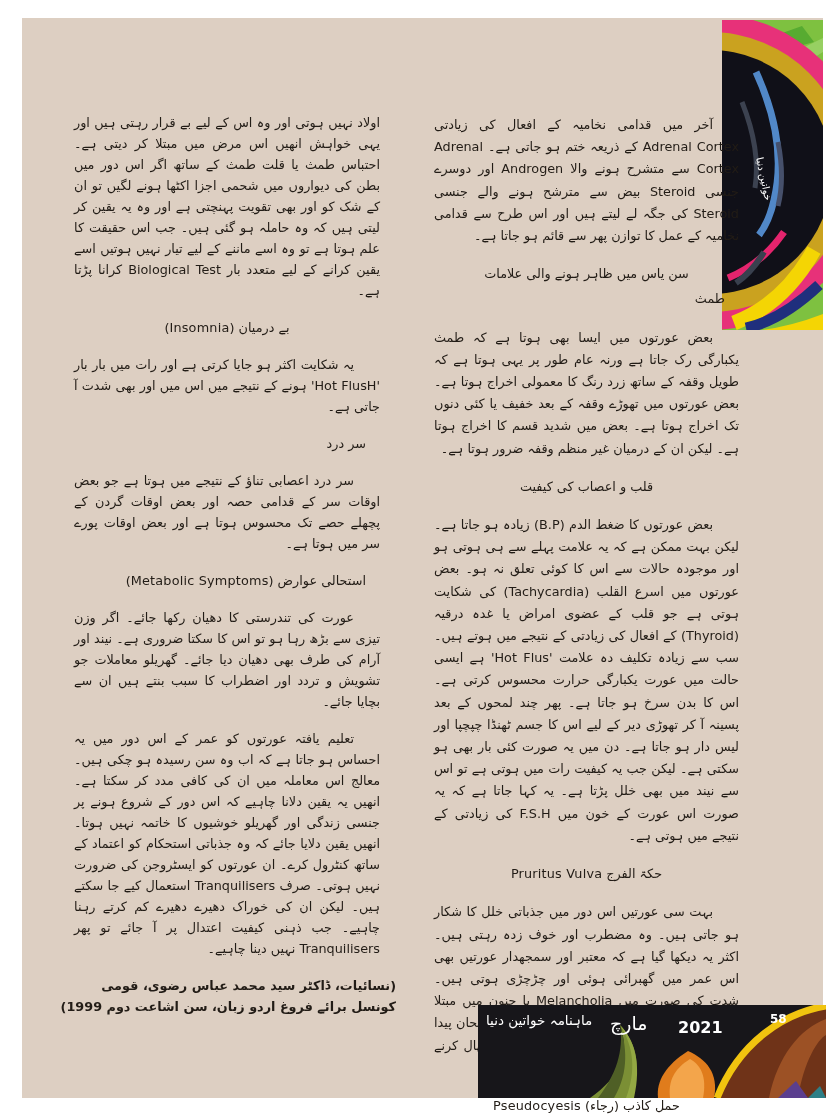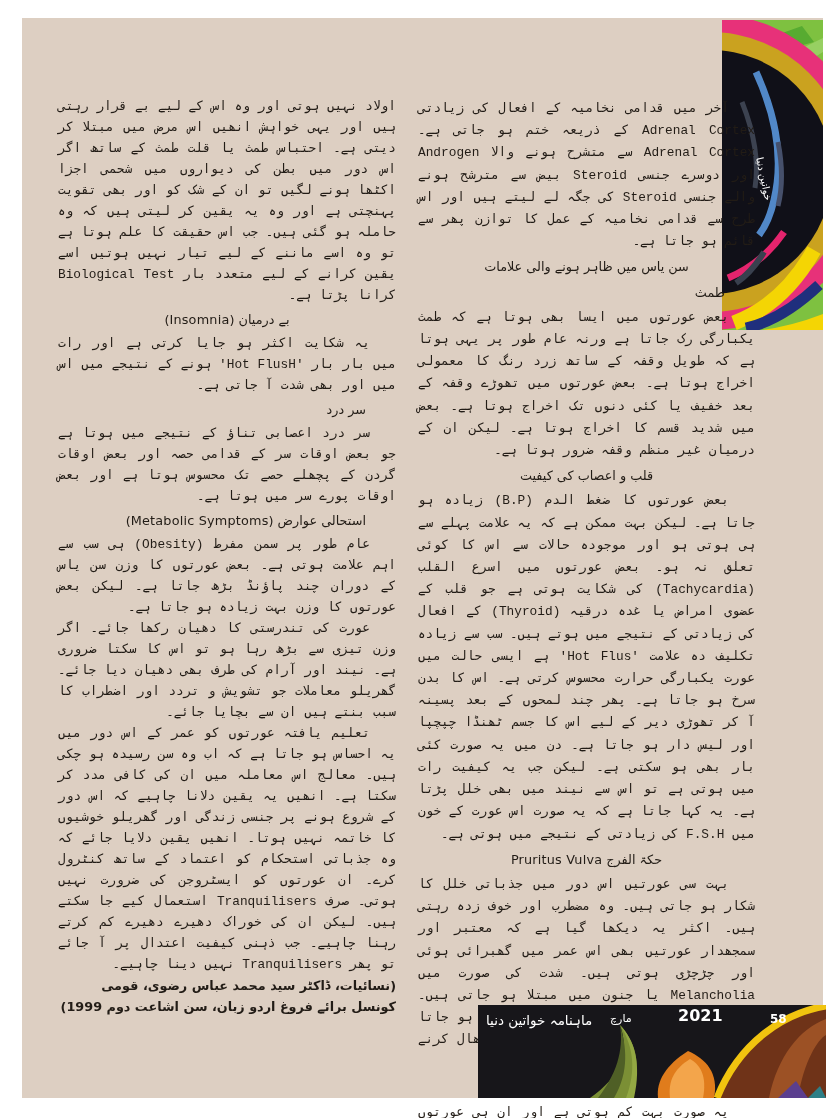--- a/index.html
+++ b/index.html
@@ -10,38 +10,38 @@
   .page{
     position:absolute;left:22px;top:18px;width:801px;height:1080px;
     background:#ddcfc2;
   }
   .col{
     position:absolute;direction:rtl;text-align:justify;color:#221c16;
     font-size:12.8px;
   }
   .col-left{left:36px;top:78px;width:338px;line-height:21px;}
   .col-right{left:396px;top:80px;width:337px;line-height:22.2px;}
-  .para{margin:0;font-family:Liberation Mono, monospace;}
+  .para{margin:16px;}
   .para.indent{text-indent:26px;}
   .heading{font-weight:400;text-align:center;margin:3px 0;}
   .heading.h-right{text-align:right;padding-right:30px;}
   .credit{font-weight:700;text-align:right;}
   .latin{letter-spacing:.2px;}
   .corner-art{
     position:absolute;left:700px;top:2px;width:101px;height:310px;
   }
   .footer-box{
     position:absolute;left:456px;top:987px;width:348px;height:93px;background:#4d7c0f;
   }
   .footer-box svg{position:absolute;left:0;top:0;width:348px;height:93px;}
   .footer-bar{position:absolute;left:0;top:0;width:348px;height:34px;z-index:2;}
   .footer-bar span{position:absolute;color:#ffffff;white-space:nowrap;}
   .f-name{left:8px;top:7px;font-size:13.5px;direction:rtl;}
-  .f-month{left:132px;top:7px;font-size:11px;direction:rtl;}
-  .f-year{left:200px;top:1px;font-size:16px;font-weight:700;}
+  .f-month{left:132px;top:7px;font-size:19px;direction:rtl;}
+  .f-year{left:200px;top:13px;font-size:16px;font-weight:700;}
   .f-page{left:292px;top:7px;font-size:12px;font-weight:700;}
 </style>
 </head>
 <body>
 
 <div class="page">
 
   <svg class="corner-art" viewBox="0 0 101 310" preserveAspectRatio="none">
     <rect width="101" height="310" fill="#7ec140"></rect>
     <polygon points="60,38 101,18 101,32 72,50" fill="#97d062"></polygon>
@@ -73,21 +73,20 @@
     <p class="para indent">یہ صورت بہت کم ہوتی ہے اور ان ہی عورتوں میں ہوتی ہے جنھیں</p>
   </div>
 
   <div class="col col-left">
     <p class="para">اولاد نہیں ہوتی اور وہ اس کے لیے بے قرار رہتی ہیں اور یہی خواہش انھیں اس مرض میں مبتلا کر دیتی ہے۔ احتباس طمث یا قلت طمث کے ساتھ اگر اس دور میں بطن کی دیواروں میں شحمی اجزا اکٹھا ہونے لگیں تو ان کے شک کو اور بھی تقویت پہنچتی ہے اور وہ یہ یقین کر لیتی ہیں کہ وہ حاملہ ہو گئی ہیں۔ جب اس حقیقت کا علم ہوتا ہے تو وہ اسے ماننے کے لیے تیار نہیں ہوتیں اسے یقین کرانے کے لیے متعدد بار Biological Test کرانا پڑتا ہے۔</p>
     <div class="heading latin">بے درمیان (Insomnia)</div>
     <p class="para indent">یہ شکایت اکثر ہو جایا کرتی ہے اور رات میں بار بار 'Hot FlusH' ہونے کے نتیجے میں اس میں اور بھی شدت آ جاتی ہے۔</p>
     <div class="heading h-right">سر درد</div>
     <p class="para indent">سر درد اعصابی تناؤ کے نتیجے میں ہوتا ہے جو بعض اوقات سر کے قدامی حصہ اور بعض اوقات گردن کے پچھلے حصے تک محسوس ہوتا ہے اور بعض اوقات پورے سر میں ہوتا ہے۔</p>
     <div class="heading h-right latin">استحالی عوارض (Metabolic Symptoms)</div>
-    <p class="para indent">عام طور پر سمن مفرط (Obesity) ہی سب سے اہم علامت ہوتی ہے۔ بعض عورتوں کا وزن سن یاس کے دوران چند پاؤنڈ بڑھ جاتا ہے۔ لیکن بعض عورتوں کا وزن بہت زیادہ ہو جاتا ہے۔</p>
     <p class="para indent">عورت کی تندرستی کا دھیان رکھا جائے۔ اگر وزن تیزی سے بڑھ رہا ہو تو اس کا سکتا ضروری ہے۔ نیند اور آرام کی طرف بھی دھیان دیا جائے۔ گھریلو معاملات جو تشویش و تردد اور اضطراب کا سبب بنتے ہیں ان سے بچایا جائے۔</p>
     <p class="para indent">تعلیم یافتہ عورتوں کو عمر کے اس دور میں یہ احساس ہو جاتا ہے کہ اب وہ سن رسیدہ ہو چکی ہیں۔ معالج اس معاملہ میں ان کی کافی مدد کر سکتا ہے۔ انھیں یہ یقین دلانا چاہیے کہ اس دور کے شروع ہونے پر جنسی زندگی اور گھریلو خوشیوں کا خاتمہ نہیں ہوتا۔ انھیں یقین دلایا جائے کہ وہ جذباتی استحکام کو اعتماد کے ساتھ کنٹرول کرے۔ ان عورتوں کو ایسٹروجن کی ضرورت نہیں ہوتی۔ صرف Tranquilisers استعمال کیے جا سکتے ہیں۔ لیکن ان کی خوراک دھیرے دھیرے کم کرتے رہنا چاہیے۔ جب ذہنی کیفیت اعتدال پر آ جائے تو پھر Tranquilisers نہیں دینا چاہیے۔</p>
     <div class="credit" dir="rtl">(نسائیات، ڈاکٹر سید محمد عباس رضوی، قومی کونسل برائے فروغ اردو زبان، سن اشاعت دوم 1999)</div>
   </div>
 
   <div class="footer-box">
     <svg viewBox="0 0 348 93" preserveAspectRatio="none">
       <rect width="348" height="93" fill="#17161a"></rect>
       <path d="M241 93 C 262 38 306 8 348 0 L 348 93 Z" fill="#6f3318"></path>
       <path d="M348 14 C 322 24 300 50 291 93 L 320 93 C 326 56 340 34 348 30 Z" fill="#9c5125"></path>

